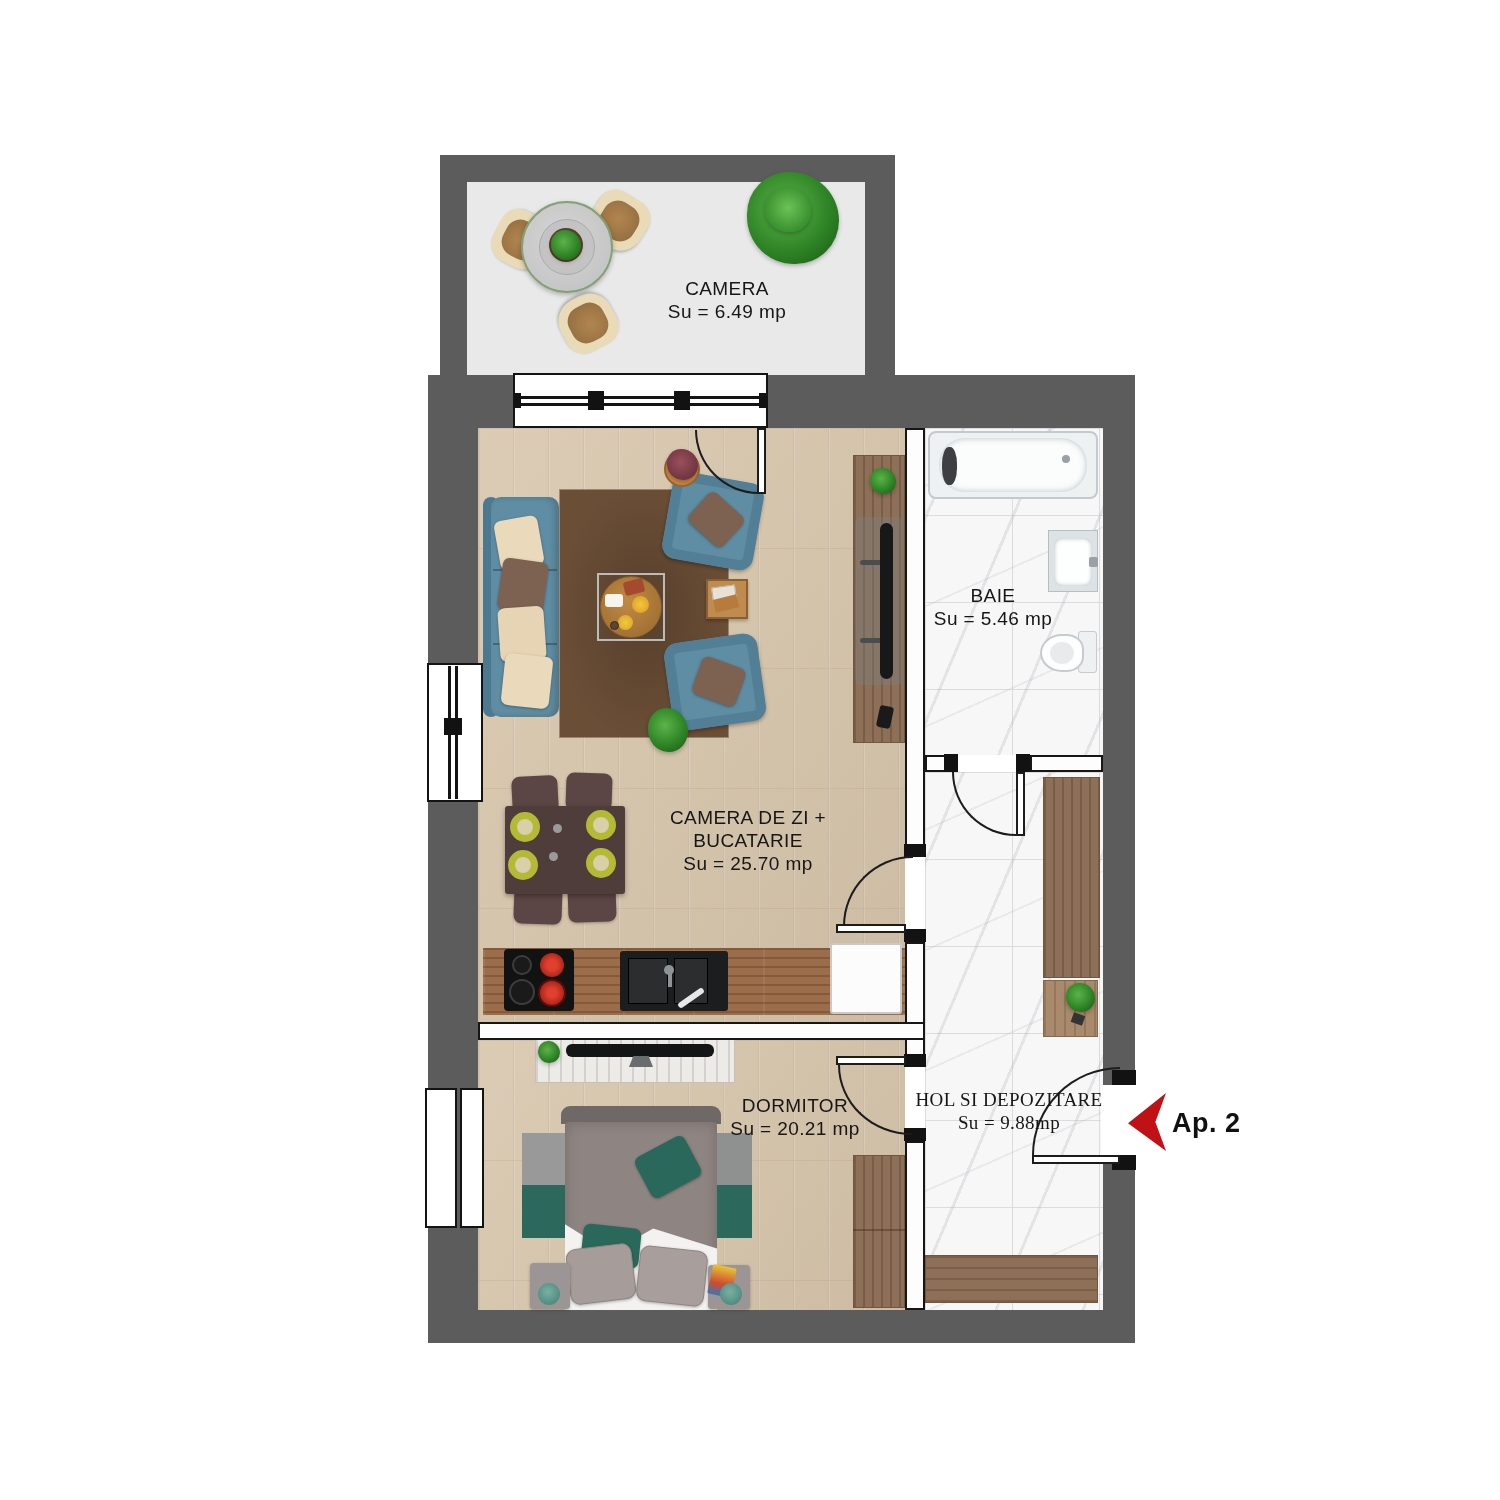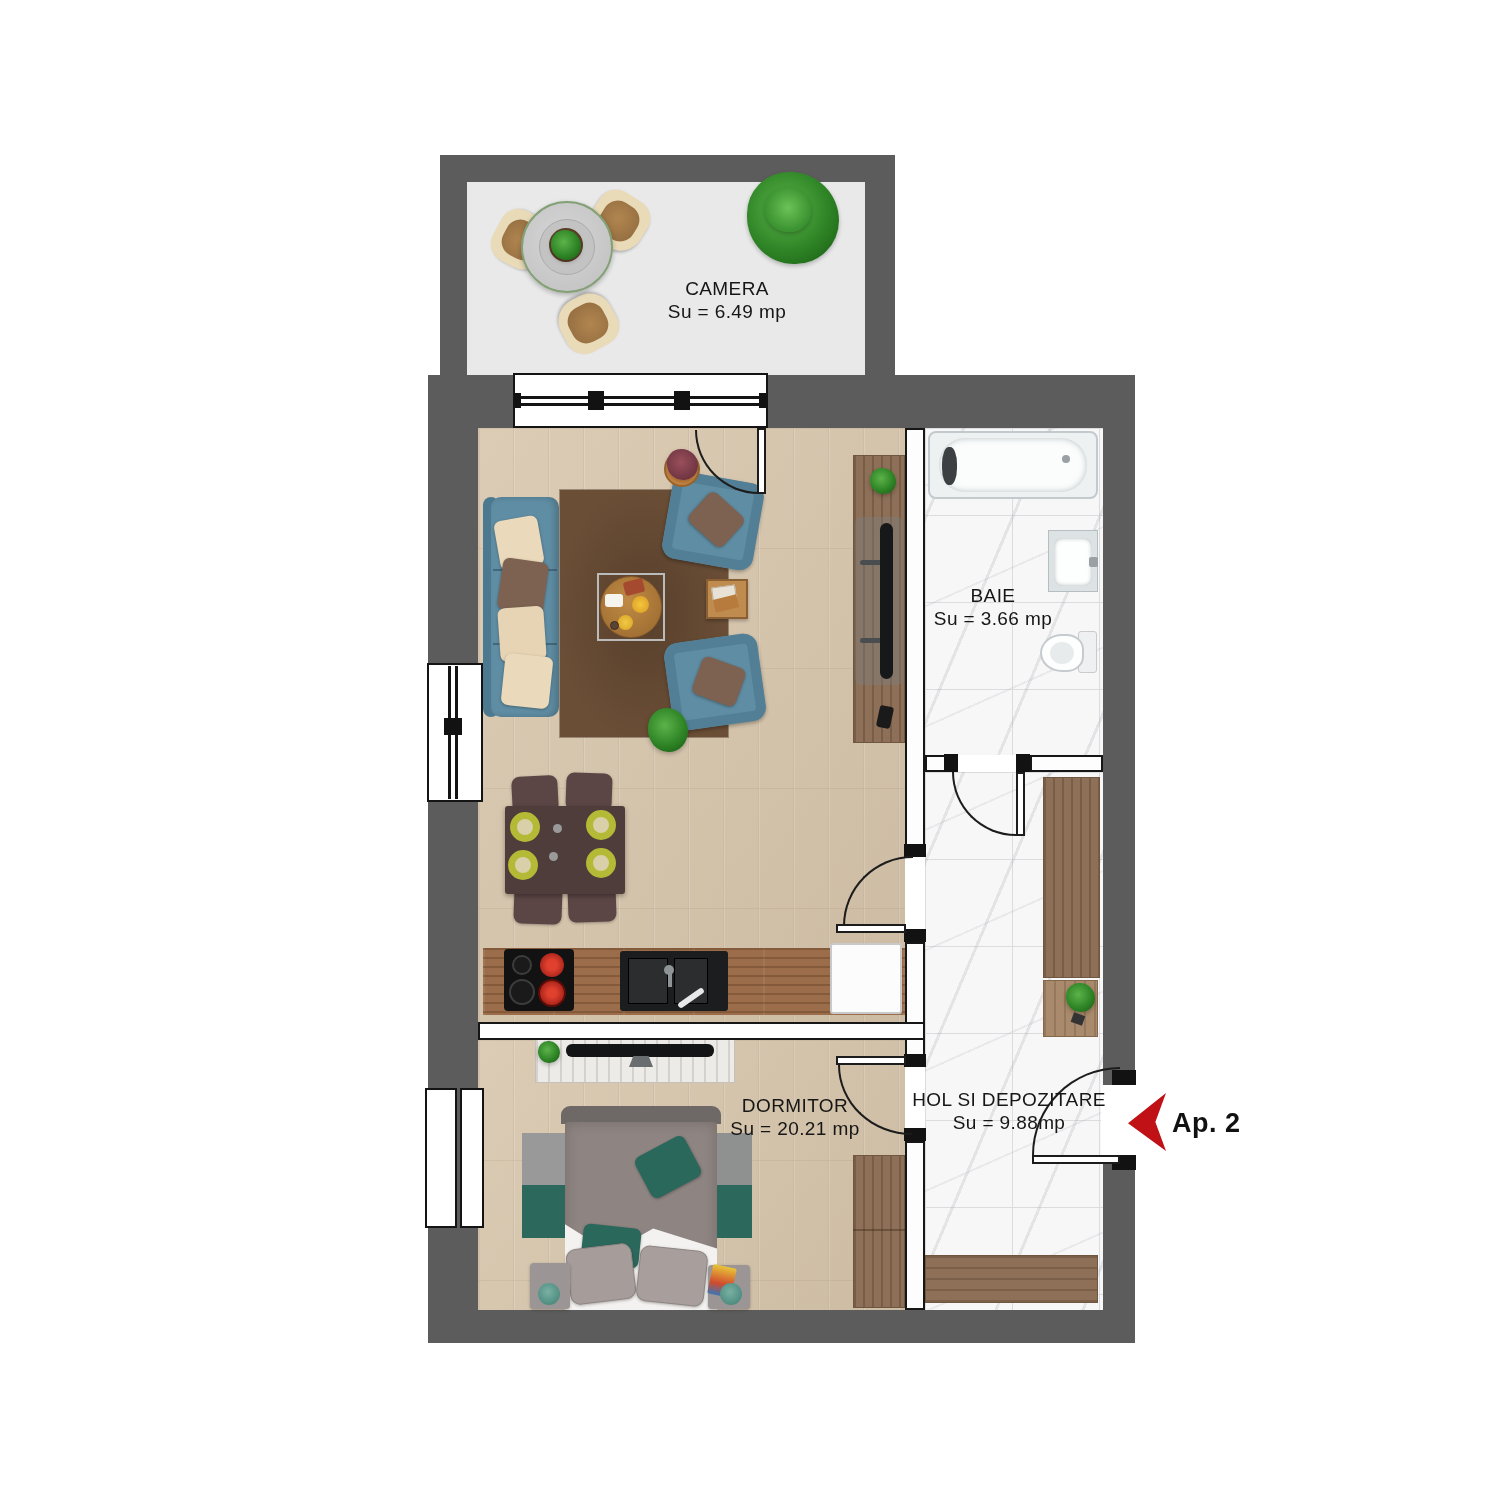--- a/index.html
+++ b/index.html
@@ -268,29 +268,34 @@
   <div class="abs" style="left:455px;top:666px;width:3px;height:133px;background:#141414;"></div>
   <div class="post" style="left:444px;top:718px;width:18px;height:17px;"></div>
 
   <div class="winbox" style="left:425px;top:1088px;width:32px;height:140px;"></div>
   <div class="winbox" style="left:460px;top:1088px;width:24px;height:140px;"></div>
 
   <div class="rlabel" style="left:727px;top:277px;">
     <div>CAMERA</div>
     <div>Su = 6.49 mp</div>
   </div>
+  <div class="rlabel" style="left:748px;top:806px;">
+    <div>CAMERA DE ZI +</div>
+    <div>BUCATARIE</div>
+    <div>Su = 25.70 mp</div>
+  </div>
   <div class="rlabel" style="left:993px;top:584px;">
     <div>BAIE</div>
-    <div>Su = 3.66 mp</div>
+    <div>Su = 5.46 mp</div>
   </div>
   <div class="rlabel" style="left:795px;top:1094px;">
     <div>DORMITOR</div>
     <div>Su = 20.21 mp</div>
   </div>
-  <div class="rlabel" style="left:1009px;top:1088px;">
+  <div class="rlabel" style="left:1009px;top:1088px;font-family:Liberation Serif, serif;">
     <div>HOL SI DEPOZITARE</div>
     <div>Su = 9.88mp</div>
   </div>
 
   <div class="abs" style="left:1128px;top:1093px;width:38px;height:58px;background:#c01117;clip-path:polygon(0 52%,100% 0,72% 50%,100% 100%);"></div>
   <div class="abs" style="left:1172px;top:1108px;font-size:27px;font-weight:700;color:#111;letter-spacing:.5px;">Ap. 2</div>
 
 </div>
 
 </body></html>

